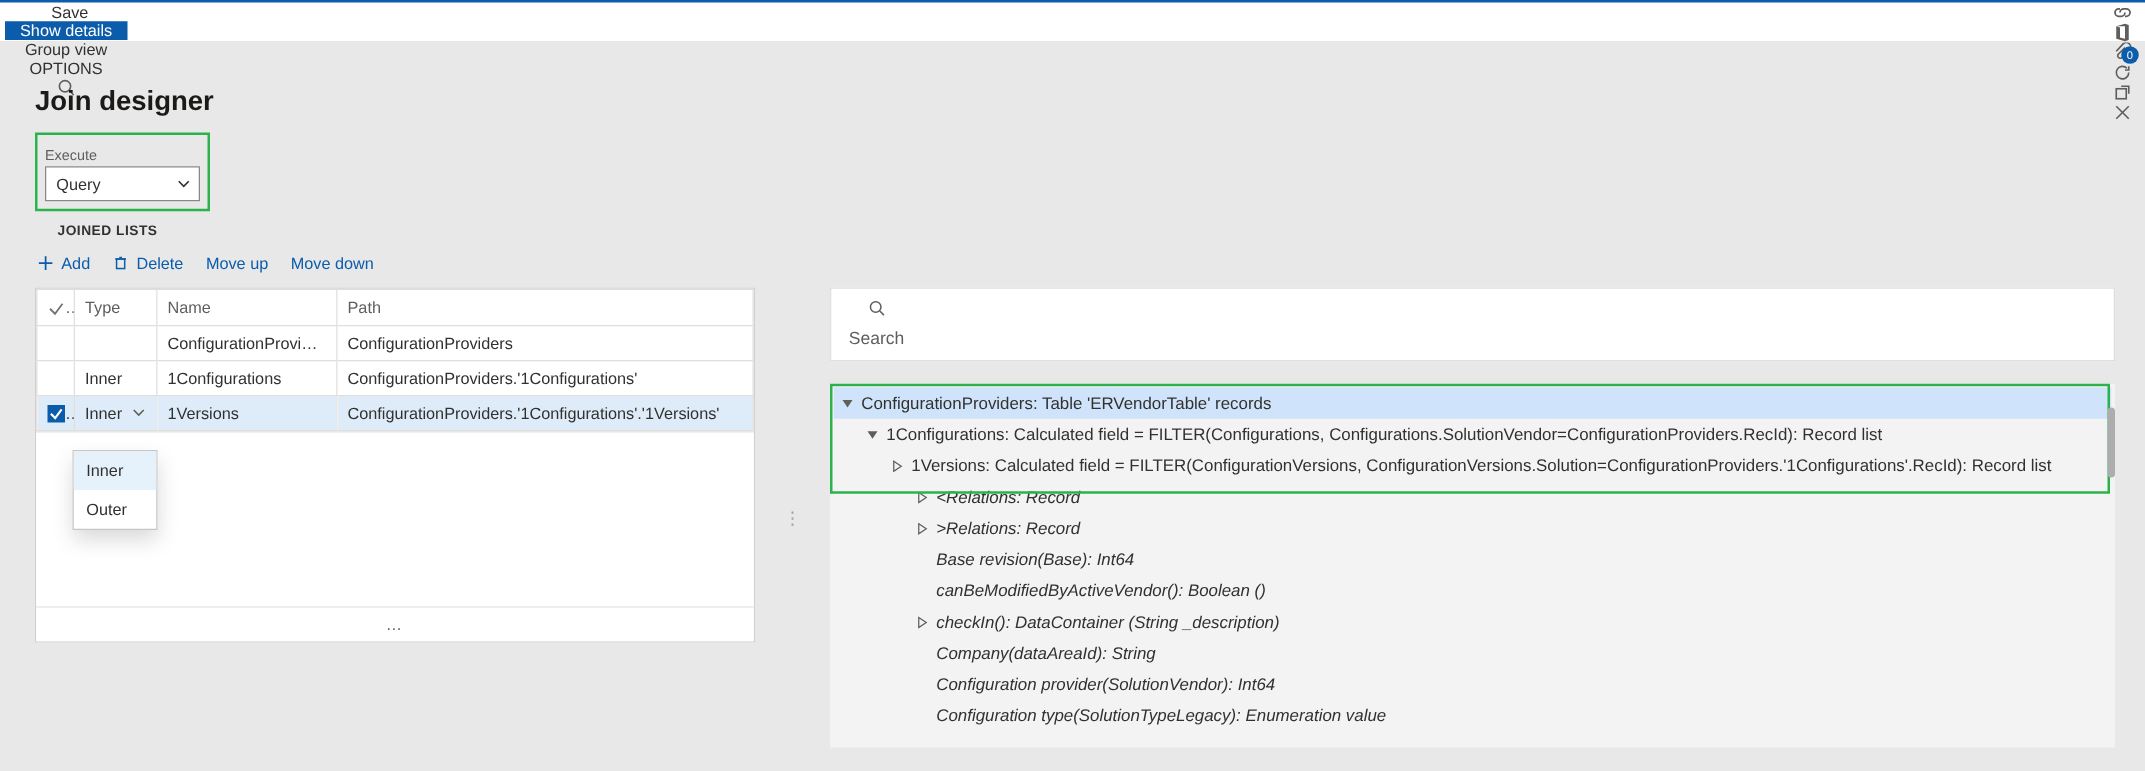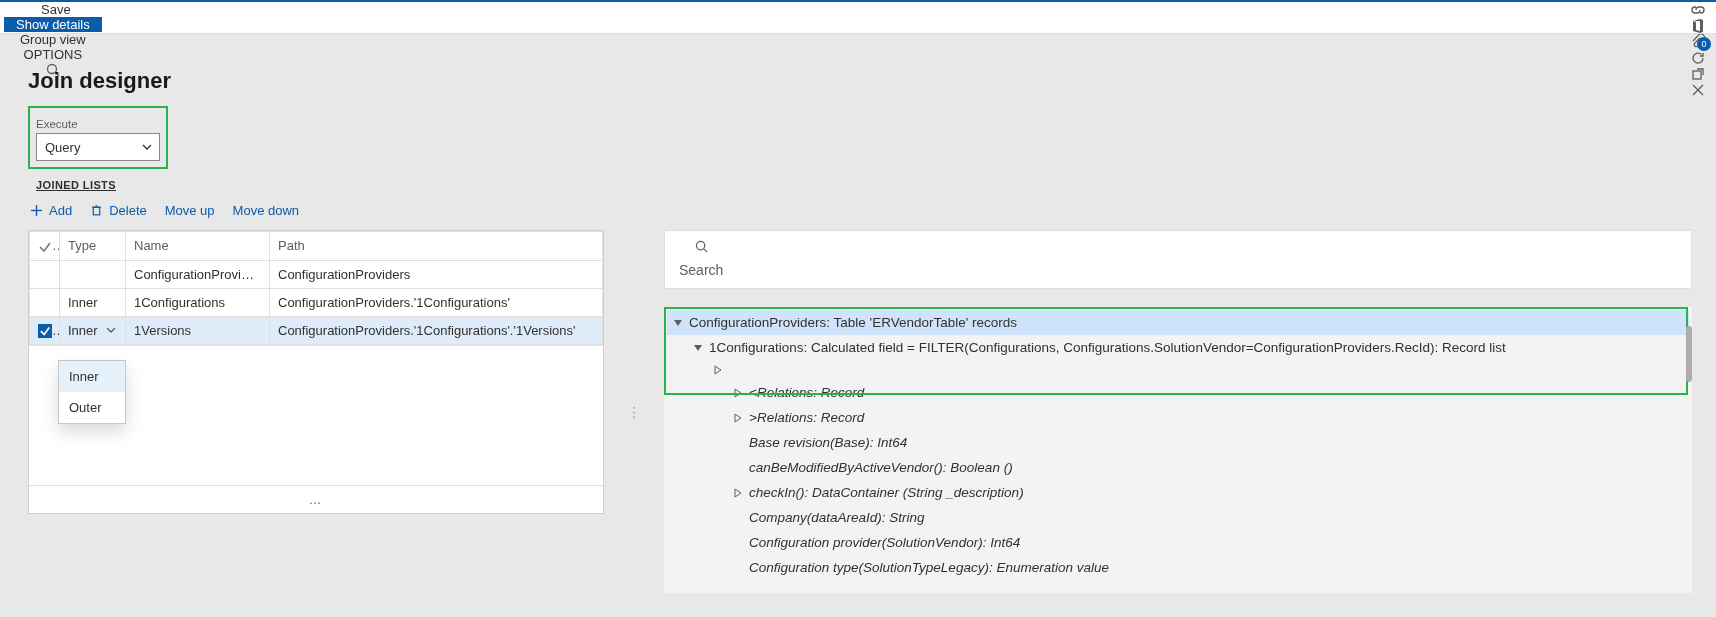--- a/index.html
+++ b/index.html
@@ -70,22 +70,21 @@
   .combo {
     display: flex; align-items: center; justify-content: space-between;
     background: #fff; border: 1px solid #8a8886;
     height: 28px; padding: 0 6px 0 8px;
     margin-top: 2px;
   }
   .chev { width: 12px; height: 12px; }
   .section-label {
     font-size: 11px; letter-spacing: .4px;
     color: #323130; font-weight: 600;
-    margin: 4px 0 6px 8px;
-    text-decoration: underline;
+    margin: 4px 0 6px 18px;
   }
   
   .grid-actions { display: flex; gap: 18px; padding: 6px 2px 12px 2px; }
   .link-btn { display: inline-flex; gap: 6px; align-items: center; color: #0b5cab; font-size: 13px; cursor: pointer; }
   .link-btn svg { width: 13px; height: 13px; }
   
   .columns { display: flex; gap: 26px; align-items: flex-start; }
   .col-left { width: 576px; }
   .col-right { flex: 1; min-width: 0; }
 
@@ -369,20 +368,21 @@
             <div class="tree-row ind1">
               <svg class="tri" viewBox="0 0 10 10" fill="currentColor">
                 <polygon points="1,2 9,2 5,8"></polygon>
               </svg>
               <span>1Configurations: Calculated field = FILTER(Configurations, Configurations.SolutionVendor=ConfigurationProviders.RecId): Record list</span>
             </div>
             <div class="tree-row ind2">
               <svg class="tri" viewBox="0 0 10 10" fill="none" stroke="currentColor" stroke-width="1">
                 <polygon points="2,1 8,5 2,9"></polygon>
               </svg>
+              <span>1Versions: Calculated field = FILTER(ConfigurationVersions, ConfigurationVersions.Solution=ConfigurationProviders.'1Configurations'.RecId): Record list</span>
             </div>
             <div class="tree-row ind3">
               <svg class="tri" viewBox="0 0 10 10" fill="none" stroke="currentColor" stroke-width="1">
                 <polygon points="2,1 8,5 2,9"></polygon>
               </svg>
               <span>&lt;Relations: Record</span>
             </div>
             <div class="tree-row ind3">
               <svg class="tri" viewBox="0 0 10 10" fill="none" stroke="currentColor" stroke-width="1">
                 <polygon points="2,1 8,5 2,9"></polygon>

